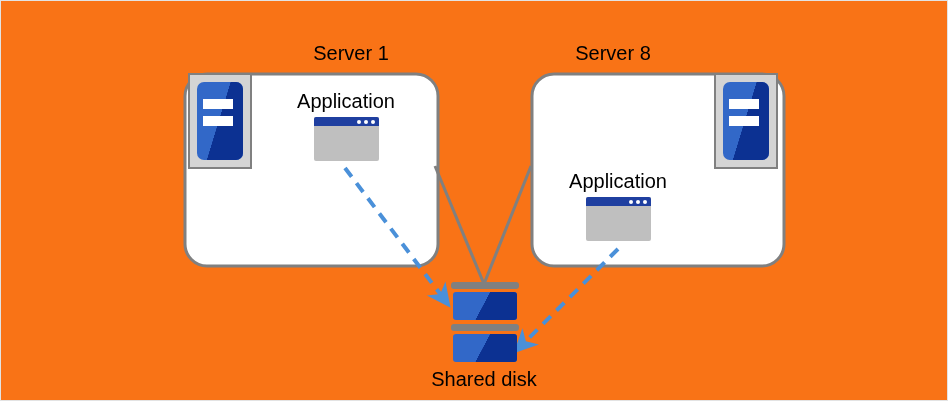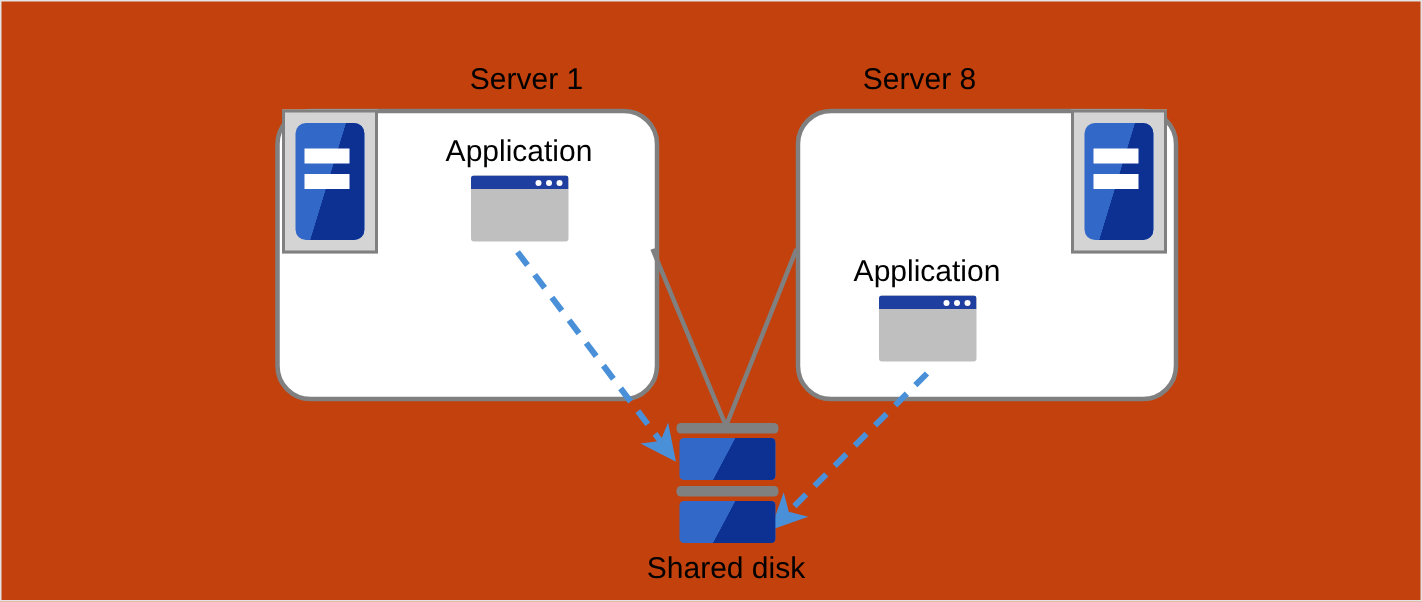--- a/index.html
+++ b/index.html
@@ -7,21 +7,21 @@
     padding: 0;
     background: #ffffff;
   }
   body {
     font-family: "Liberation Sans", sans-serif;
   }
   #canvas {
     position: relative;
     width: 948px;
     height: 401px;
-    background: #c2410c;
+    background: #f97316;
     border: 1px solid #e3e3e3;
     box-sizing: border-box;
     overflow: hidden;
   }
   .layer {
     position: absolute;
     left: 0;
     top: 0;
     width: 948px;
     height: 401px;

